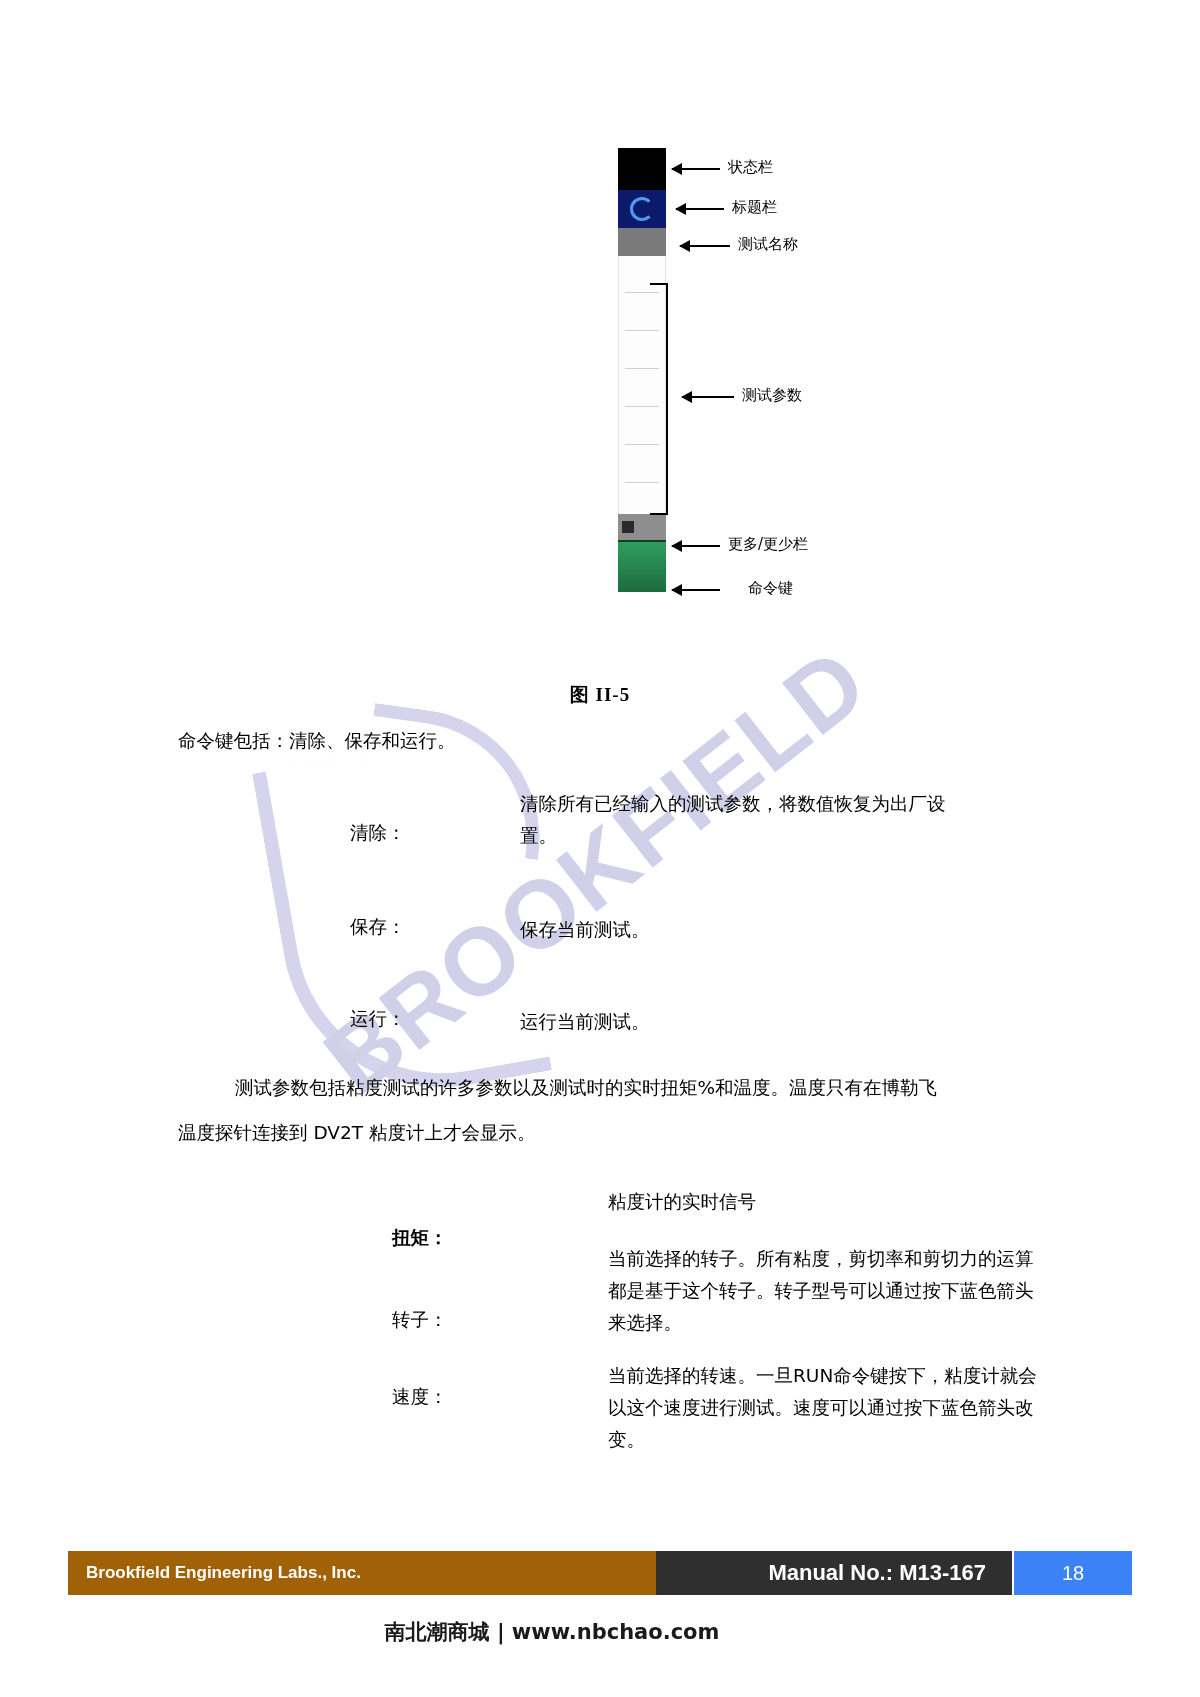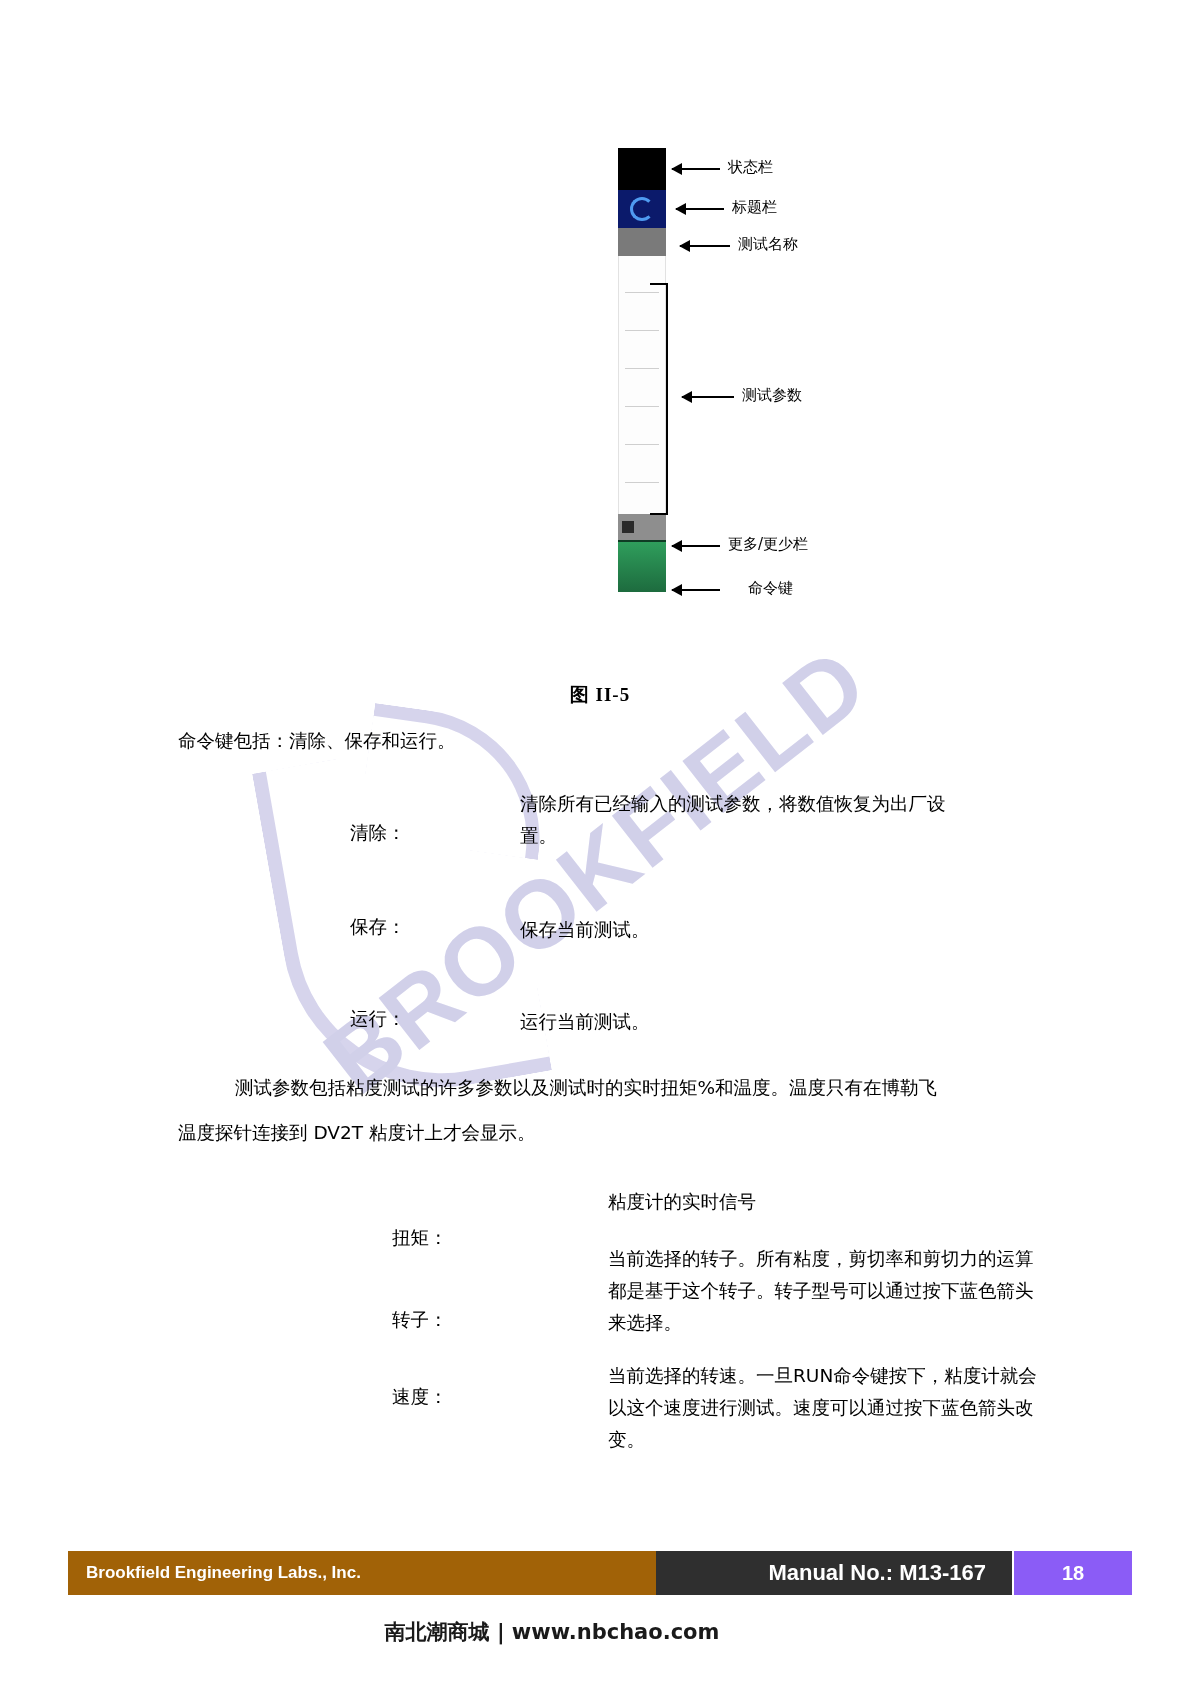--- a/index.html
+++ b/index.html
@@ -240,27 +240,27 @@
     color: #ffffff;
     display: flex;
     align-items: center;
     justify-content: flex-end;
     padding-right: 26px;
     font-size: 22px;
     font-weight: bold;
   }
   .footer-page {
     width: 118px;
-    background: #8b5cf6;
+    background: #3b82f6;
     color: #ffffff;
     display: flex;
     align-items: center;
     justify-content: center;
     font-size: 20px;
-    font-weight: bold;
+    font-weight: normal;
     border-left: 2px solid #ffffff;
   }
   .site-line {
     position: absolute;
     left: 0;
     top: 1618px;
     width: 1104px;
     text-align: center;
     font-family: "DejaVu Sans", sans-serif;
     font-size: 21px;
@@ -327,21 +327,21 @@
 
   <div class="term" style="left:350px; top:914px;">保存：</div>
   <div class="desc" style="left:520px; top:914px;">保存当前测试。</div>
 
   <div class="term" style="left:350px; top:1006px;">运行：</div>
   <div class="desc" style="left:520px; top:1006px;">运行当前测试。</div>
 
   <div class="body-block para" style="left:218px; top:1072px; width:900px;margin-left:17px;">测试参数包括粘度测试的许多参数以及测试时的实时扭矩%和温度。温度只有在博勒飞</div>
   <div class="body-block para" style="left:178px; top:1117px; width:900px;">温度探针连接到 DV2T 粘度计上才会显示。</div>
 
-  <div class="term" style="left:392px; top:1225px;">扭矩：</div>
+  <div class="term" style="left:392px; top:1225px;font-weight:bold;">扭矩：</div>
   <div class="desc" style="left:608px; top:1186px;">粘度计的实时信号</div>
 
   <div class="term" style="left:392px; top:1307px;">转子：</div>
   <div class="desc" style="left:608px; top:1243px;">当前选择的转子。所有粘度，剪切率和剪切力的运算都是基于这个转子。转子型号可以通过按下蓝色箭头来选择。</div>
 
   <div class="term" style="left:392px; top:1344px;margin-top:40px;">速度：</div>
   <div class="desc" style="left:608px; top:1360px;">当前选择的转速。一旦RUN命令键按下，粘度计就会以这个速度进行测试。速度可以通过按下蓝色箭头改变。</div>
 
   <div class="footer-bar">
     <div class="footer-left">Brookfield Engineering Labs., Inc.</div>

